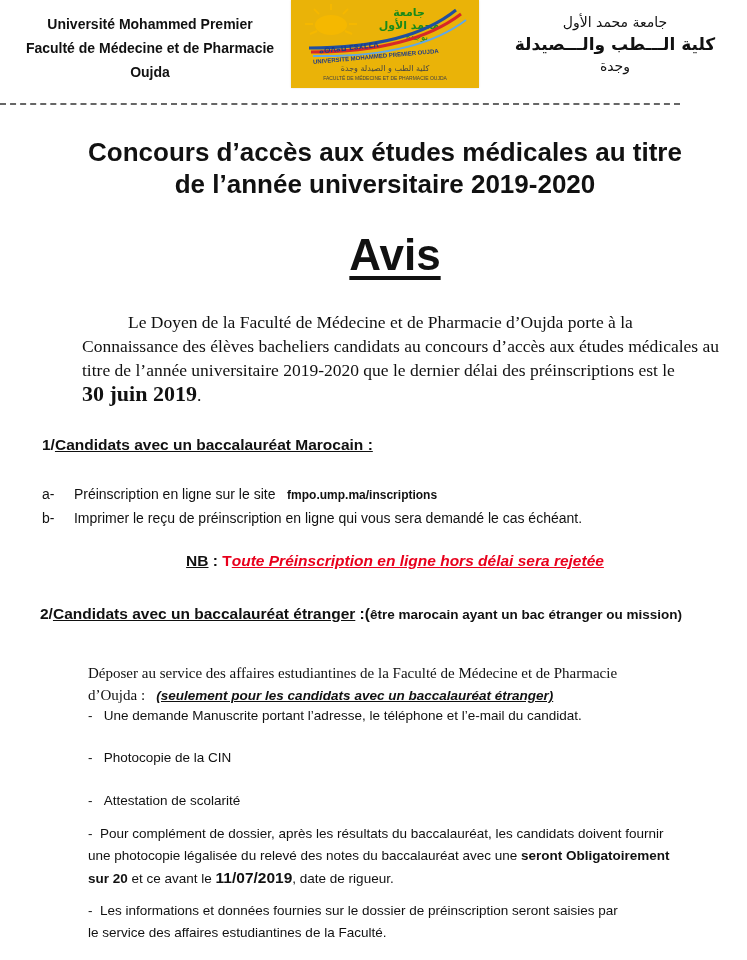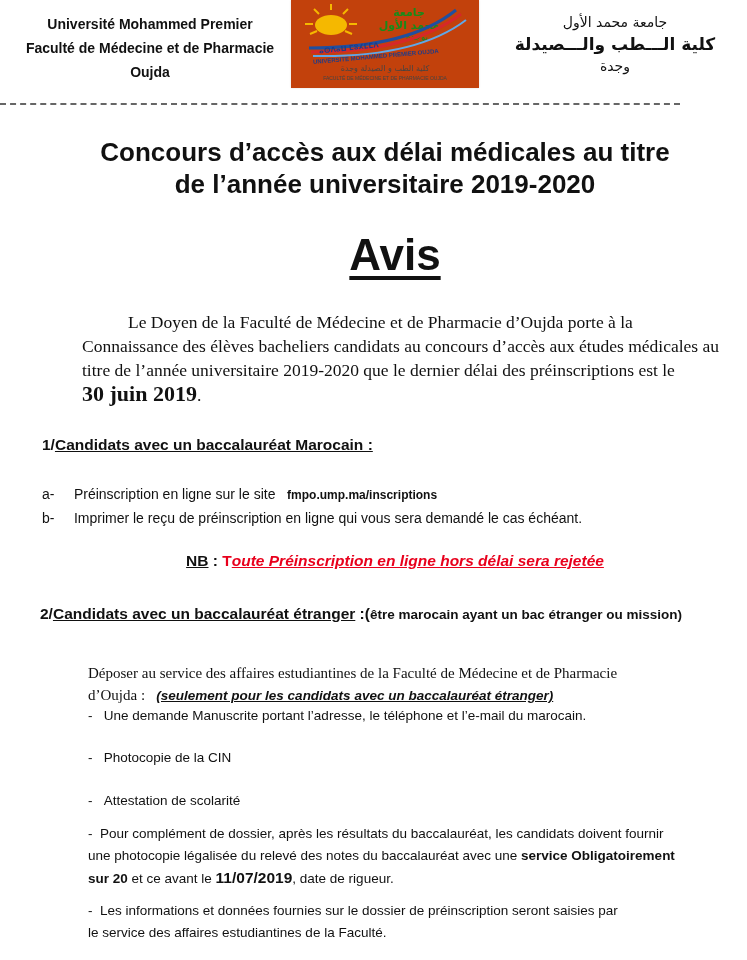--- a/index.html
+++ b/index.html
@@ -1,21 +1,21 @@
 <!DOCTYPE html>
 <html><head>
 <meta charset="utf-8">
 <style>
   html, body { margin: 0; padding: 0; background: #ffffff; }
   body { width: 747px; height: 960px; position: relative; overflow: hidden; color: #111; }
   .abs { position: absolute; }
   .sans { font-family: "Liberation Sans", sans-serif; }
   .serif { font-family: "Liberation Serif", serif; }
   .hdr-left { left: 0; top: 12px; width: 300px; text-align: center; font-weight: bold; font-size: 14px; line-height: 24px; }
-  .logo { left: 291px; top: 0px; width: 188px; height: 88px; background: #c2410c; box-shadow: 0 0 2px #ddd; }
+  .logo { left: 291px; top: 0px; width: 188px; height: 88px; background: #eab308; box-shadow: 0 0 2px #ddd; }
   .hdr-right { left: 500px; top: 12px; width: 230px; text-align: center; font-family: "DejaVu Sans", sans-serif; direction: rtl; }
   .hdr-right .a1 { font-size: 14px; line-height: 20px; }
   .hdr-right .a2 { font-size: 17px; font-weight: bold; line-height: 24px; }
   .hdr-right .a3 { font-size: 14px; line-height: 20px; }
   .divider { left: 0; top: 103px; width: 680px; height: 0; border-top: 2px dashed #666; }
   .title { left: 40px; top: 136px; width: 690px; text-align: center; font-weight: bold; font-size: 26px; line-height: 32px; }
   .avis { left: 0; top: 230px; width: 790px; text-align: center; font-weight: bold; font-size: 44px; }
   .avis span { text-decoration: underline; text-decoration-thickness: 4px; text-underline-offset: 6px; }
   .para { left: 42px; top: 310px; width: 680px; font-size: 17.5px; line-height: 24px; margin-left: 40px; }
   .para .indent { padding-left: 46px; }
@@ -73,21 +73,21 @@
 
 <div class="abs hdr-right">
   <div class="a1">جامعة محمد الأول</div>
   <div class="a2">كلية الـــطب والـــصيدلة</div>
   <div class="a3">وجدة</div>
 </div>
 
 <div class="abs divider"></div>
 
 <div class="abs title sans">
-  <div>Concours d’accès aux délai médicales au titre</div>
+  <div>Concours d’accès aux études médicales au titre</div>
   <div>de l’année universitaire 2019-2020</div>
 </div>
 
 <div class="abs avis sans"><span>Avis</span></div>
 
 <div class="abs para serif">
   <div class="indent">Le Doyen de la Faculté de Médecine et de Pharmacie d’Oujda porte à la</div>
   <div>Connaissance des élèves bacheliers candidats au concours d’accès aux études médicales au</div>
   <div>titre de l’année universitaire 2019-2020 que le dernier délai des préinscriptions est le</div>
   <div><span class="date">30 juin 2019</span><span>.</span></div>
@@ -113,26 +113,26 @@
 
 <div class="abs s2 sans">
   <span>2/</span><span class="u">Candidats avec un baccalauréat étranger</span><span> :(</span><span class="sm">être marocain ayant un bac étranger ou mission)</span>
 </div>
 
 <div class="abs dep serif">
   <div>Déposer au service des affaires estudiantines de la Faculté de Médecine et de Pharmacie</div>
   <div><span>d’Oujda :</span>&nbsp;&nbsp;&nbsp;<span class="note">(seulement pour les candidats avec un baccalauréat étranger)</span></div>
 </div>
 
-<div class="abs bl sans" style="top:705px;">-&nbsp;&nbsp;&nbsp;<span>Une demande Manuscrite portant l’adresse, le téléphone et l’e-mail du marocain.</span></div>
+<div class="abs bl sans" style="top:705px;">-&nbsp;&nbsp;&nbsp;<span>Une demande Manuscrite portant l’adresse, le téléphone et l’e-mail du candidat.</span></div>
 <div class="abs bl sans" style="top:747px;">-&nbsp;&nbsp;&nbsp;<span>Photocopie de la CIN</span></div>
 <div class="abs bl sans" style="top:790px;">-&nbsp;&nbsp;&nbsp;<span>Attestation de scolarité</span></div>
 
 <div class="abs bl sans" style="top:823px;">
   <div>-&nbsp;&nbsp;<span>Pour complément de dossier, après les résultats du baccalauréat, les candidats doivent fournir</span></div>
-  <div><span>une photocopie légalisée du relevé des notes du baccalauréat avec une </span><b>service  Obligatoirement</b></div>
+  <div><span>une photocopie légalisée du relevé des notes du baccalauréat avec une </span><b>seront  Obligatoirement</b></div>
   <div><b>sur 20</b><span> et ce avant le </span><b style="font-size:15.5px">11/07/2019</b><span>, date de rigueur.</span></div>
 </div>
 
 <div class="abs bl sans" style="top:900px;">
   <div>-&nbsp;&nbsp;<span>Les informations et données fournies sur le dossier de préinscription seront saisies par</span></div>
   <div>le service des affaires estudiantines de la Faculté.</div>
 </div>
 
 </body></html>

